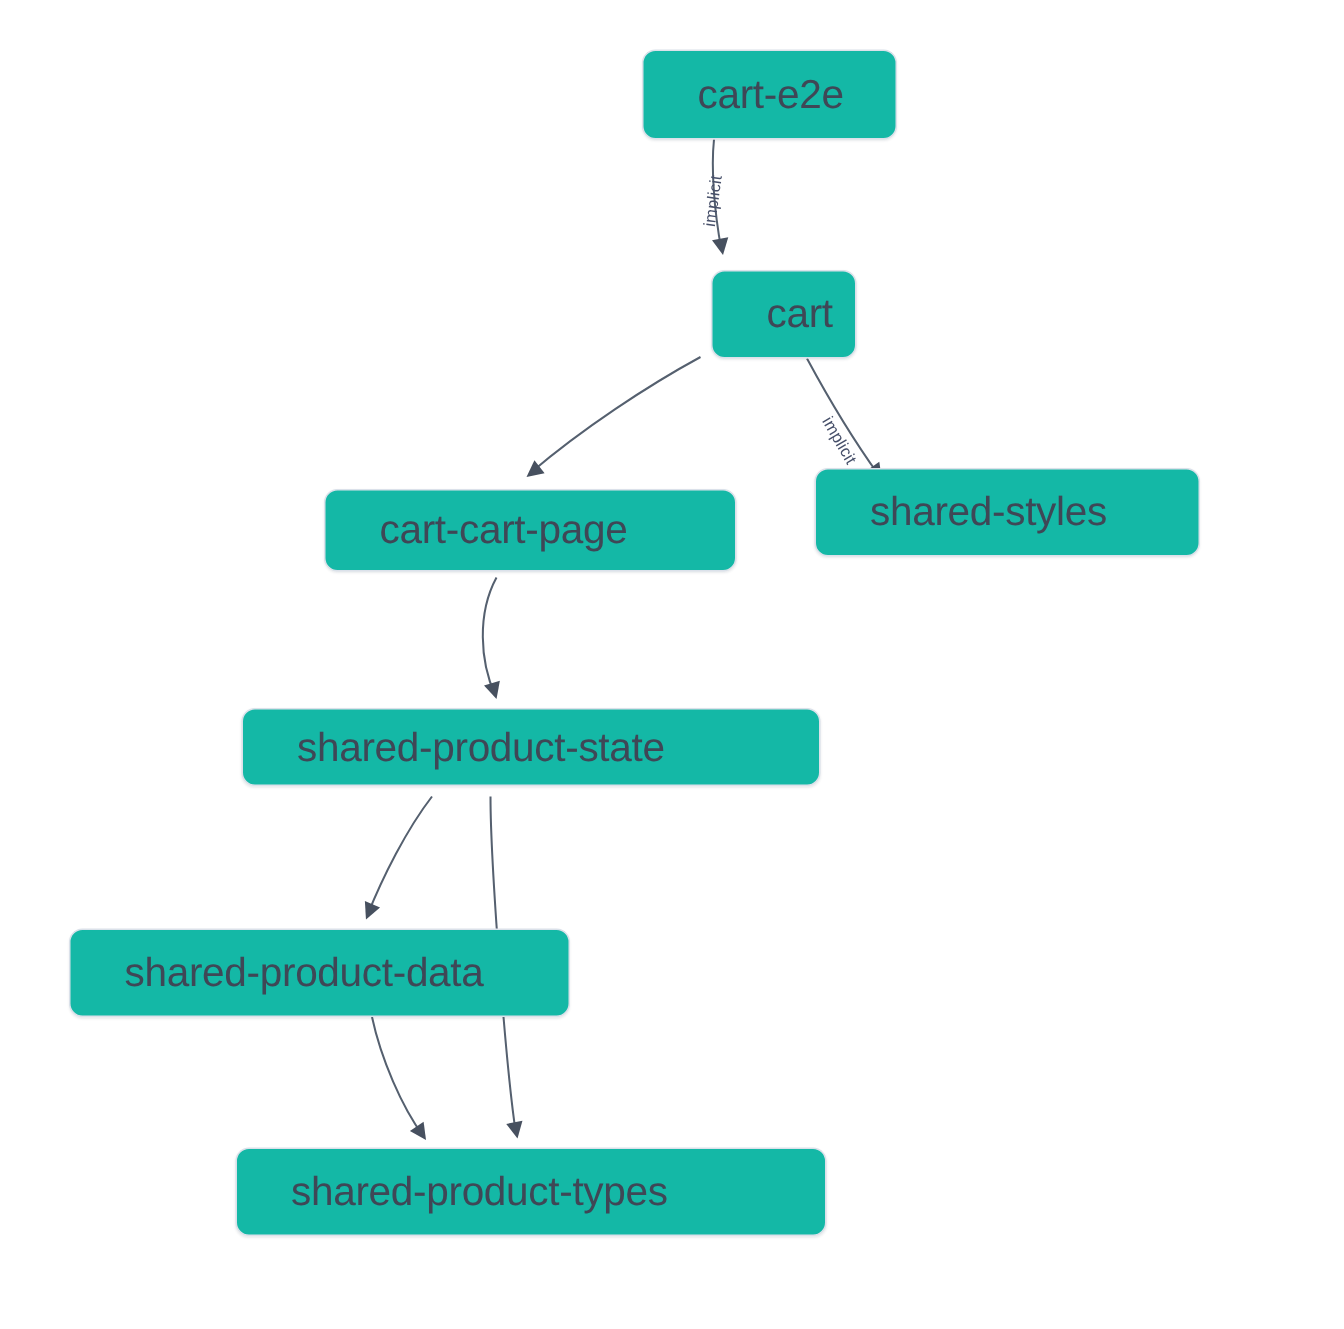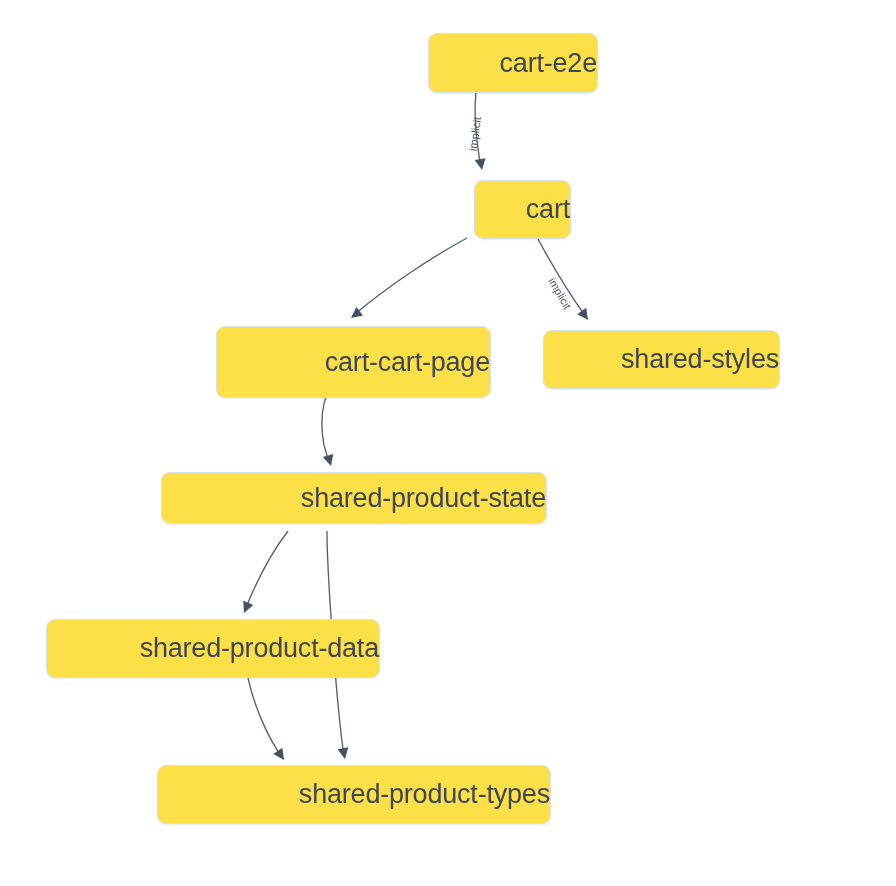--- a/index.html
+++ b/index.html
@@ -39,26 +39,26 @@
   }
   .edge-label {
     font-family: "Liberation Sans", sans-serif;
     font-size: 11px;
     fill: #47506a;
     letter-spacing: 0.1px;
   }
   .node {
     position: absolute;
     box-sizing: border-box;
-    background: #fde047;
+    background: #14b8a6;
     border: 1px solid #dbe1ea;
     border-radius: 9px;
     display: flex;
     align-items: center;
-    justify-content: flex-end;
+    justify-content: flex-start;
     box-shadow: 0 1px 1.5px rgba(40, 55, 80, 0.10);
     padding-left: 36px;
   }
   .node-label {
     color: #3f4756;
     font-family: "Liberation Sans", sans-serif;
     font-size: 27px;
     font-weight: 400;
     line-height: 1;
     white-space: nowrap;
@@ -103,24 +103,24 @@
       <text class="edge-label" x="0" y="0" text-anchor="middle" dominant-baseline="middle" transform="translate(559,294) rotate(60)">implicit</text>
     </svg>
 
   <div id="node-layer">
       <div class="node" style="left: 428px; top: 33px; width: 170px; height: 60px;">
         <span class="node-label">cart-e2e</span>
       </div>
       <div class="node" style="left: 464px; top: 180px; width: 97px; height: 59px; margin-left: 10px;">
         <span class="node-label">cart</span>
       </div>
-      <div class="node" style="left: 216px; top: 326px; width: 275px; height: 72px;">
+      <div class="node" style="left: 216px; top: 326px; width: 275px; height: 55px;">
         <span class="node-label">cart-cart-page</span>
       </div>
-      <div class="node" style="left: 543px; top: 330px; width: 237px; height: 59px;">
+      <div class="node" style="left: 543px; top: 312px; width: 257px; height: 59px;">
         <span class="node-label">shared-styles</span>
       </div>
       <div class="node" style="left: 161px; top: 472px; width: 386px; height: 52px;">
         <span class="node-label">shared-product-state</span>
       </div>
       <div class="node" style="left: 46px; top: 619px; width: 334px; height: 59px;">
         <span class="node-label">shared-product-data</span>
       </div>
       <div class="node" style="left: 157px; top: 765px; width: 394px; height: 59px;">
         <span class="node-label">shared-product-types</span>

